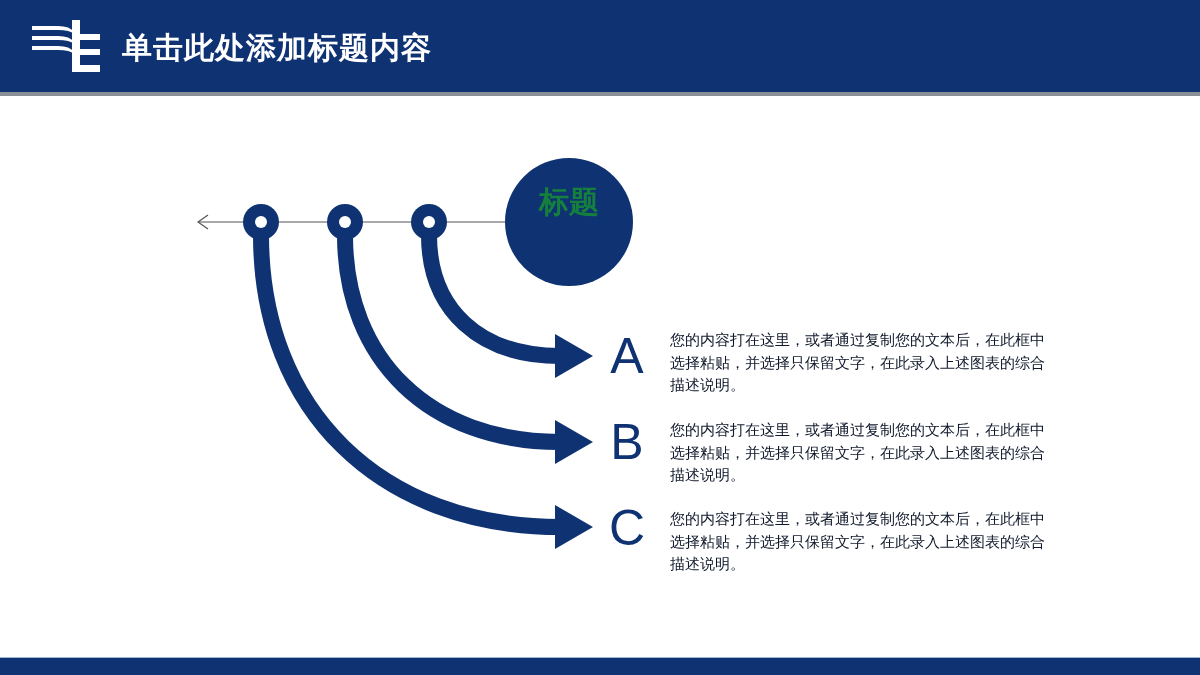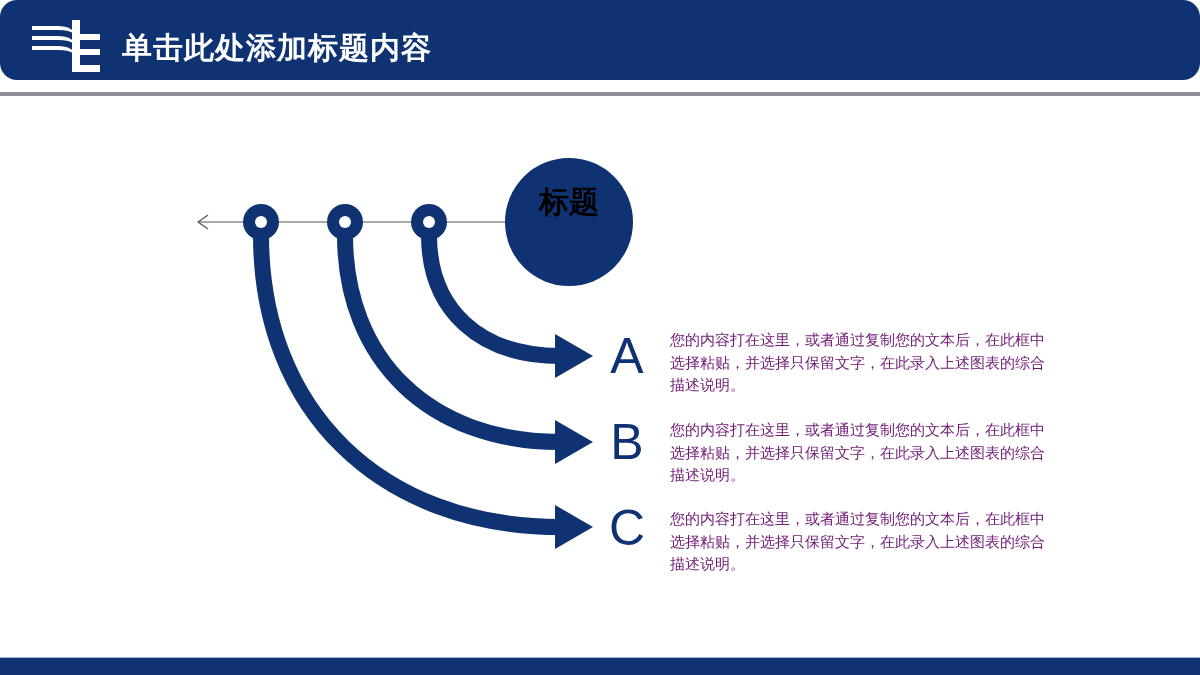--- a/index.html
+++ b/index.html
@@ -1,25 +1,25 @@
 <!DOCTYPE html>
 <html><head>
 <meta charset="utf-8">
 <style>
   html, body { margin:0; padding:0; }
   body { width:1200px; height:675px; position:relative; overflow:hidden; background:#ffffff; font-family:"DejaVu Sans","Liberation Sans",sans-serif; }
-  .header { position:absolute; left:0; top:0; width:1200px; height:80px; background:#0f3272;border-radius:17px; }
+  .header { position:absolute; left:0; top:0; width:1200px; height:92px; background:#0f3272; }
   .header-shadow { position:absolute; left:0; top:92px; width:1200px; height:4px; background:#8a8f96; }
   .logo { position:absolute; left:30px; top:20px; width:72px; height:52px; }
   .title { position:absolute; left:122px; top:28px; font-size:30px; font-weight:bold; color:#ffffff; letter-spacing:1px; line-height:40px; white-space:nowrap; }
   .footer { position:absolute; left:0; top:657px; width:1200px; height:18px; background:#0f3272; border-top:1px solid #9fb7cc; }
   svg.diagram { position:absolute; left:0; top:0; }
-  .center-label { position:absolute; left:506px; top:183px; width:126px; text-align:center; color:#000000; font-size:30px; font-weight:bold; line-height:38px; }
+  .center-label { position:absolute; left:506px; top:183px; width:126px; text-align:center; color:#15803d; font-size:30px; font-weight:bold; line-height:38px; }
   .letter { position:absolute; left:604px; width:46px; text-align:center; color:#0f3272; font-size:50px; font-family:"Liberation Sans","DejaVu Sans",sans-serif; line-height:56px; }
-  .desc { position:absolute; left:670px; width:380px; color:#701a75; font-size:15px; line-height:22.5px; }
+  .desc { position:absolute; left:670px; width:380px; color:#0f172a; font-size:15px; line-height:22.5px; }
 </style>
 </head>
 <body>
 
 <div class="header">
   <svg class="logo" viewBox="0 0 72 52">
     <path d="M2 6 H28 Q40 6 44 12 L44 14 Q40 10 28 10 H2 Z" fill="#fff"></path>
     <path d="M2 16 H28 Q40 16 44 22 L44 24 Q40 20 28 20 H2 Z" fill="#fff"></path>
     <path d="M2 26 H28 Q40 26 44 32 L44 34 Q40 30 28 30 H2 Z" fill="#fff"></path>
     <rect x="42" y="0" width="8" height="52" fill="#fff"></rect>

